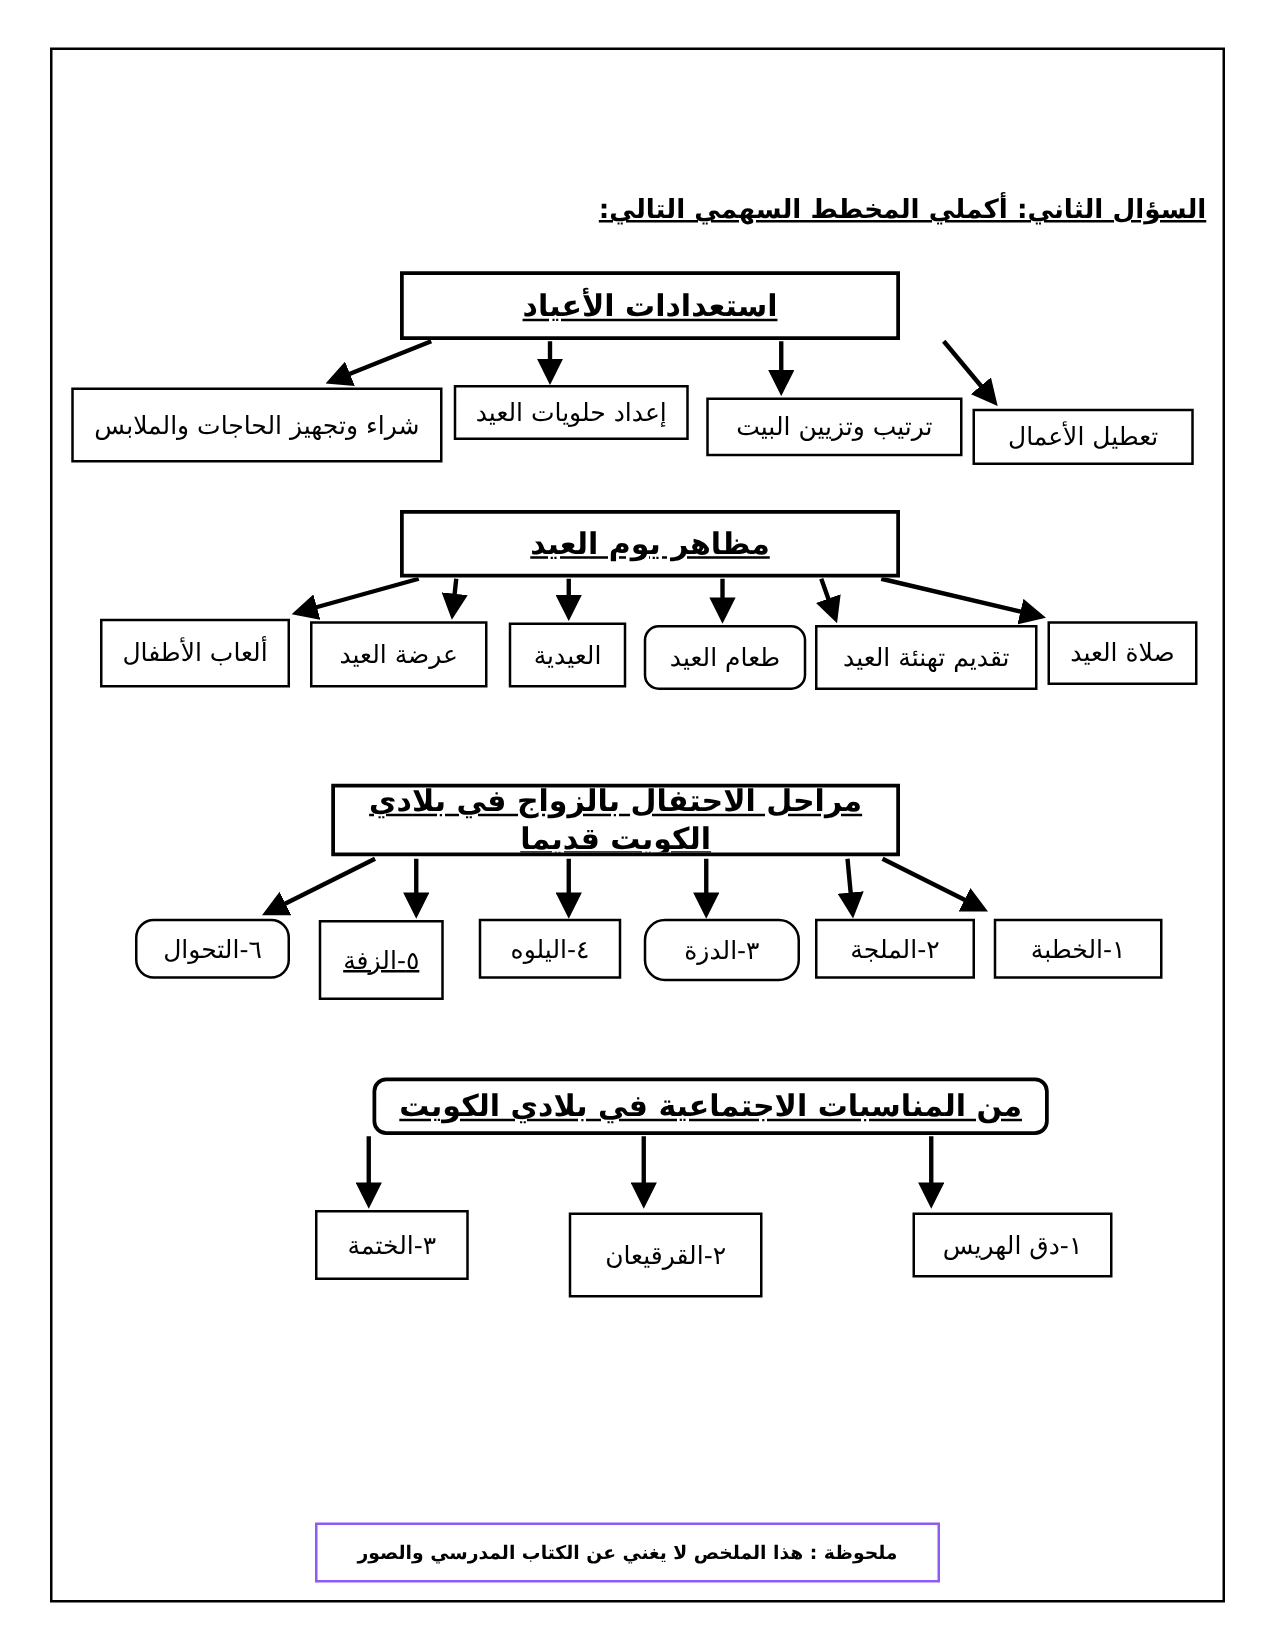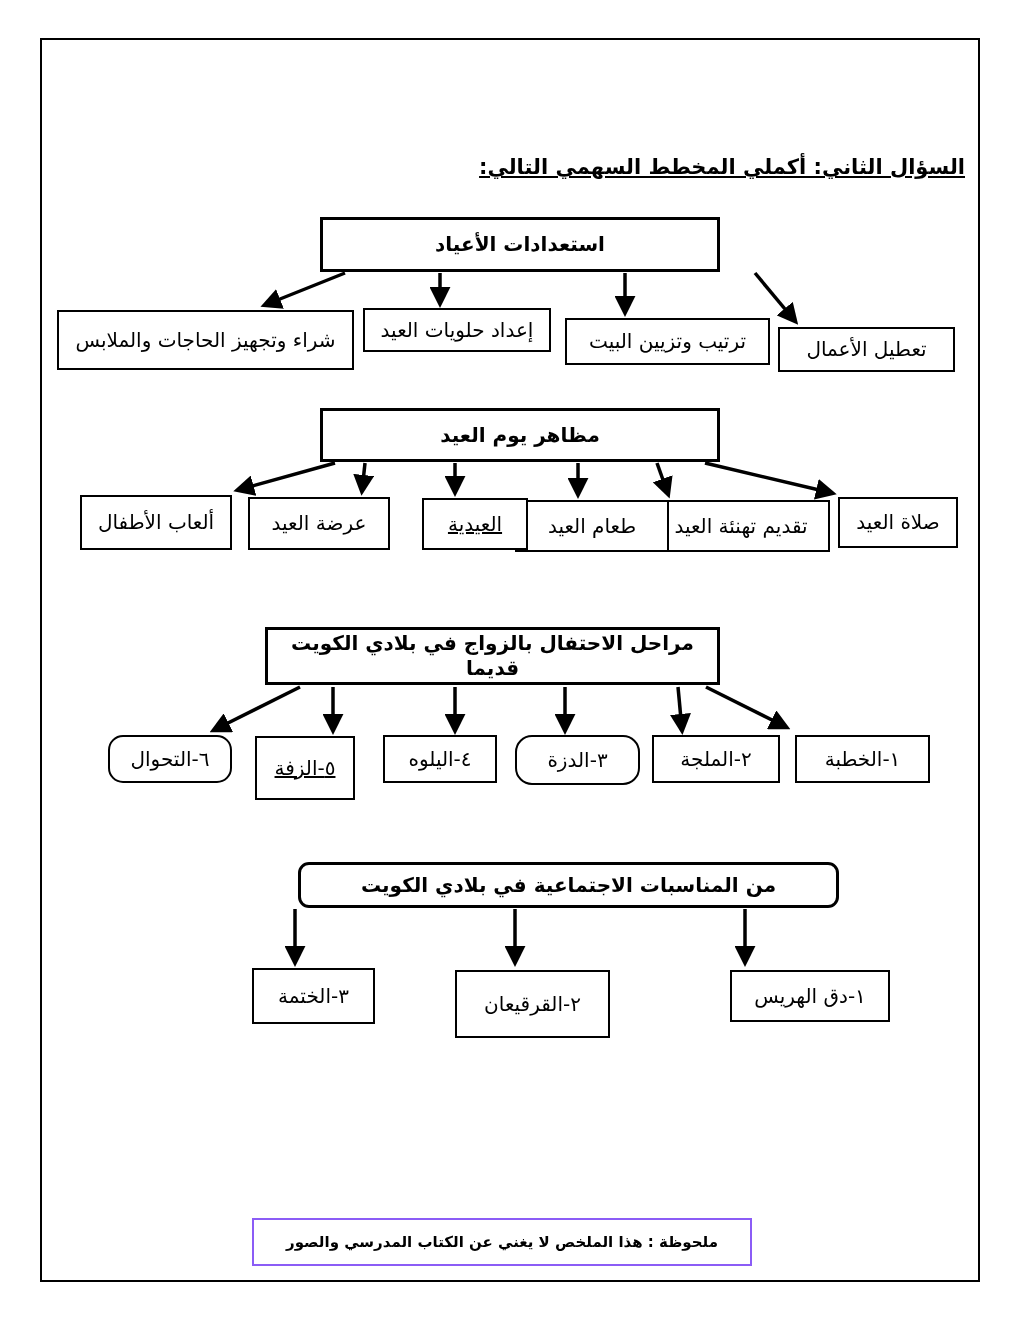--- a/index.html
+++ b/index.html
@@ -11,21 +11,21 @@
     position:absolute;left:40px;top:38px;width:936px;height:1240px;
     border:2px solid #000;background:#fff;z-index:0;
   }
   .arrows{position:absolute;left:0;top:0;width:1020px;height:1320px;z-index:1;pointer-events:none;}
   .arrow{stroke:#000;stroke-width:3.5;}
   .box{
     position:absolute;z-index:2;background:#fff;border:2px solid #000;
     display:flex;align-items:center;justify-content:center;text-align:center;
     direction:rtl;font-size:20px;line-height:1.25;overflow:hidden;padding:0 4px;box-sizing:border-box;
   }
-  .root{border-width:3px;font-weight:bold;font-size:20px;}
+  .root{border-width:3px;font-weight:bold;font-size:24px;text-decoration:underline;}
   .title{
     position:absolute;z-index:2;right:55px;top:155px;direction:rtl;
     font-weight:bold;font-size:21px;text-decoration:underline;
   }
   .note{
     position:absolute;z-index:2;left:252px;top:1218px;width:496px;height:44px;
     border:2px solid #8b5cf6;display:flex;align-items:center;justify-content:center;
     direction:rtl;font-weight:bold;font-size:15px;background:#fff;
   }
 </style>
@@ -69,22 +69,22 @@
 
 <div class="box root" style="left:320px;top:217px;width:400px;height:55px;">استعدادات الأعياد</div>
 <div class="box" style="left:778px;top:327px;width:177px;height:45px;">تعطيل الأعمال</div>
 <div class="box" style="left:565px;top:318px;width:205px;height:47px;">ترتيب وتزيين البيت</div>
 <div class="box" style="left:363px;top:308px;width:188px;height:44px;">إعداد حلويات العيد</div>
 <div class="box" style="left:57px;top:310px;width:297px;height:60px;">شراء وتجهيز الحاجات والملابس</div>
 
 <div class="box root" style="left:320px;top:408px;width:400px;height:54px;">مظاهر يوم العيد</div>
 <div class="box" style="left:838px;top:497px;width:120px;height:51px;text-align:right;">صلاة العيد</div>
 <div class="box" style="left:652px;top:500px;width:178px;height:52px;">تقديم تهنئة العيد</div>
-<div class="box" style="left:515px;top:500px;width:154px;height:52px;">طعام العيد</div>
-<div class="box" style="left:422px;top:498px;width:106px;height:52px;text-decoration:underline;">العيدية</div>
+<div class="box" style="left:515px;top:500px;width:130px;height:52px;border-radius:12px;">طعام العيد</div>
+<div class="box" style="left:407px;top:498px;width:94px;height:52px;">العيدية</div>
 <div class="box" style="left:248px;top:497px;width:142px;height:53px;">عرضة العيد</div>
 <div class="box" style="left:80px;top:495px;width:152px;height:55px;">ألعاب الأطفال</div>
 
 <div class="box root" style="left:265px;top:627px;width:455px;height:58px;">مراحل الاحتفال بالزواج في بلادي الكويت قديما</div>
 <div class="box" style="left:795px;top:735px;width:135px;height:48px;">١-الخطبة</div>
 <div class="box" style="left:652px;top:735px;width:128px;height:48px;">٢-الملجة</div>
 <div class="box" style="left:515px;top:735px;width:125px;height:50px;border-radius:17px;">٣-الدزة</div>
 <div class="box" style="left:383px;top:735px;width:114px;height:48px;">٤-اليلوه</div>
 <div class="box" style="left:255px;top:736px;width:100px;height:64px;text-decoration:underline;">٥-الزفة</div>
 <div class="box" style="left:108px;top:735px;width:124px;height:48px;border-radius:15px;">٦-التحوال</div>

